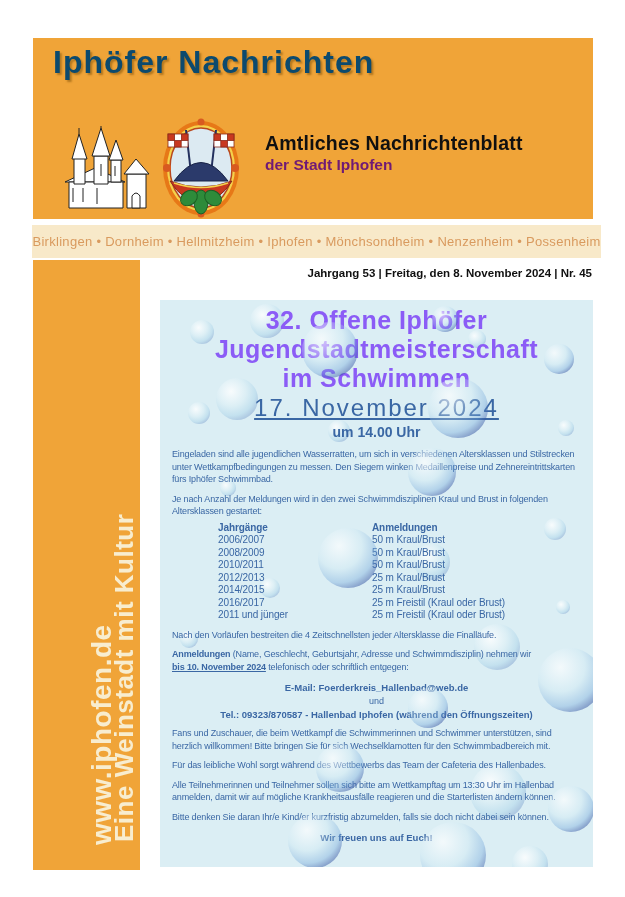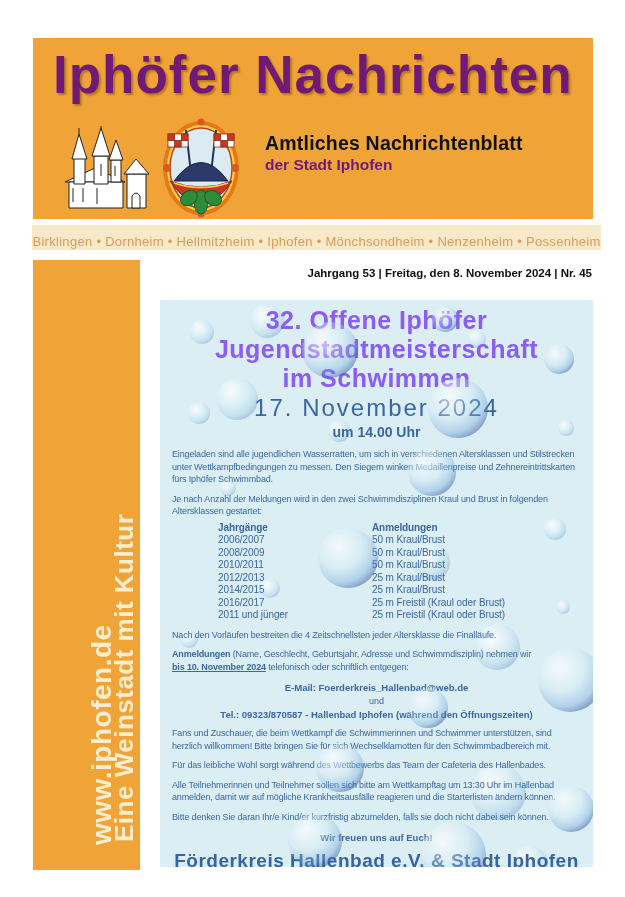--- a/index.html
+++ b/index.html
@@ -2,31 +2,31 @@
 <html><head>
 <meta charset="utf-8">
 <title></title>
 <style>
   html,body{margin:0;padding:0;background:#ffffff;}
   .page{position:relative;width:625px;height:897px;background:#ffffff;overflow:hidden;
         font-family:"Liberation Sans",sans-serif;}
 
   
   .masthead{position:absolute;left:33px;top:38px;width:560px;height:181px;background:#F0A438;}
-  .masthead h1{position:absolute;left:20px;top:6px;margin:0;font-size:53px;font-weight:bold;
-               color:#701a75;letter-spacing:1px;
+  .masthead h1{position:absolute;left:20px;top:6px;margin:0;font-size:32px;font-weight:bold;
+               color:#0c4a6e;letter-spacing:1px;
                text-shadow:2px 2px 2px rgba(130,82,10,0.55);}
   .church{position:absolute;left:28px;top:88px;}
   .crest{position:absolute;left:128px;top:80px;}
   .subtitle{position:absolute;left:232px;top:94px;color:#101010;}
   .subtitle .l1{font-size:19.5px;font-weight:bold;letter-spacing:0.2px;}
   .subtitle .l2{font-size:15.5px;font-weight:bold;color:#701a75;margin-top:1px;}
 
   
-  .districts{position:absolute;left:32px;top:225px;width:569px;height:25px;background:#F8E9C9;
+  .districts{position:absolute;left:32px;top:225px;width:569px;height:33px;background:#F8E9C9;
              color:#D99A5E;font-size:13px;line-height:33px;text-align:center;letter-spacing:0.3px;}
 
   
   .issue-line{position:absolute;right:33px;top:267px;font-size:11.5px;font-weight:bold;color:#101010;}
 
   
   .sidebar{position:absolute;left:33px;top:260px;width:107px;height:610px;background:#F0A438;}
   .v-text{position:absolute;white-space:nowrap;font-weight:bold;color:#F8EDCF;
           transform:rotate(-90deg);transform-origin:0 100%;}
   .v-www{left:85px;top:553px;font-size:28px;letter-spacing:0.5px;}
@@ -43,21 +43,21 @@
           z-index:0;opacity:0.85;}
   .bubble.strong{background:radial-gradient(circle at 35% 30%, rgba(255,255,255,0.92) 0%,
                      rgba(205,232,244,0.40) 40%, rgba(105,160,215,0.50) 64%,
                      rgba(30,58,145,0.72) 82%, rgba(220,240,248,0.08) 94%,
                      rgba(220,240,248,0) 100%);
                  z-index:2;opacity:0.72;}
   .flyer-content{position:relative;z-index:1;padding:6px 12px 0 12px;}
   .flyer h2{margin:0;text-align:center;font-size:25px;line-height:29px;font-weight:bold;
             letter-spacing:0.5px;color:#8b5cf6;}
   .event-date{text-align:center;font-size:24px;line-height:28px;font-weight:normal;
-              letter-spacing:2px;margin-top:1px;}
+              letter-spacing:2px;margin-top:1px;text-decoration:underline;}
   .event-time{text-align:center;font-size:14px;font-weight:bold;line-height:18px;margin-top:1px;}
   .flyer p{margin:7px 0 0 0;font-size:9px;line-height:12.5px;letter-spacing:-0.15px;}
   .swim-table{margin:4px 0 0 46px;font-size:10px;line-height:12.5px;letter-spacing:-0.1px;}
   .swim-table .tr{display:flex;}
   .swim-table .td1{width:154px;}
   .swim-table .th span{font-weight:bold;}
   .u{text-decoration:underline;}
   .center{text-align:center;}
   .contact-email{margin-top:9px;font-weight:bold;font-size:9.5px;}
   .contact-und{margin-top:3px;font-size:9px;}
@@ -230,17 +230,16 @@
       <div class="contact-email center">E-Mail: Foerderkreis_Hallenbad@web.de</div>
       <div class="contact-und center">und</div>
       <div class="contact-phone center">Tel.: 09323/870587 - Hallenbad Iphofen (während den Öffnungszeiten)</div>
 
       <p>Fans und Zuschauer, die beim Wettkampf die Schwimmerinnen und Schwimmer unterstützen, sind herzlich willkommen! Bitte bringen Sie für sich Wechselklamotten für den Schwimmbadbereich mit.</p>
       <p>Für das leibliche Wohl sorgt während des Wettbewerbs das Team der Cafeteria des Hallenbades.</p>
       <p>Alle Teilnehmerinnen und Teilnehmer sollen sich bitte am Wettkampftag um 13:30 Uhr im Hallenbad anmelden, damit wir auf mögliche Krankheitsausfälle reagieren und die Starterlisten ändern können.</p>
       <p>Bitte denken Sie daran Ihr/e Kind/er kurzfristig abzumelden, falls sie doch nicht dabei sein können.</p>
 
       <div class="closing">Wir freuen uns auf Euch!</div>
-      <div class="organizer">Förderkreis Hallenbad e.V. &amp; Stadt Iphofen</div>
     </div>
   </section>
 
 </div>
 
 </body></html>

